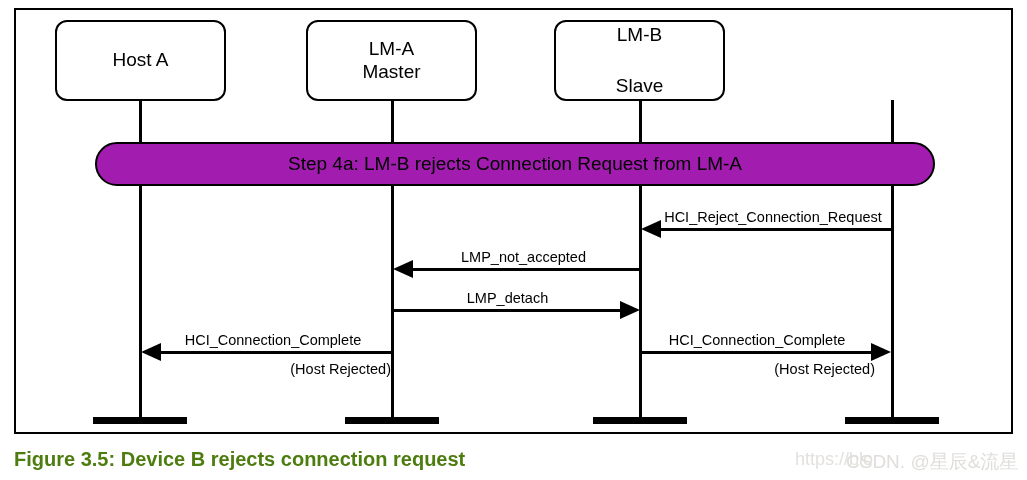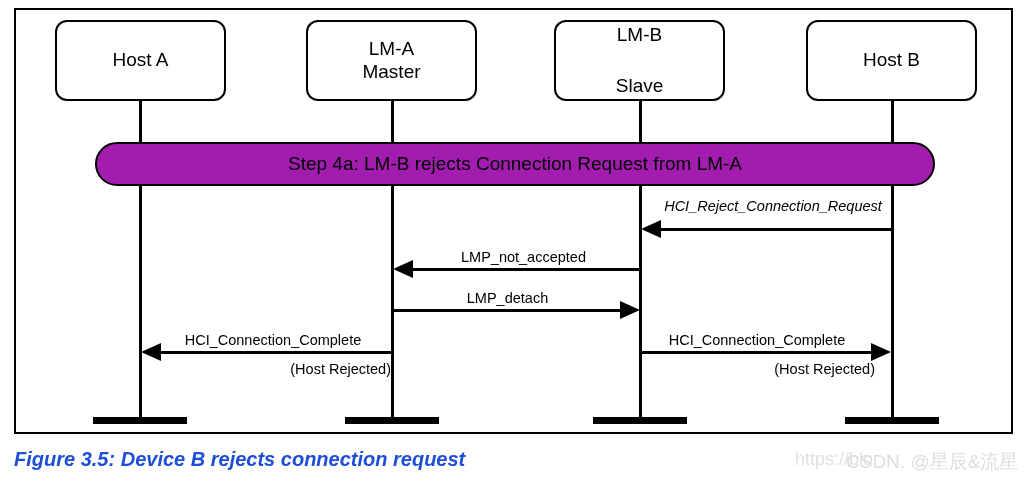--- a/index.html
+++ b/index.html
@@ -115,24 +115,23 @@
     text-align: right;
     color: #000000;
   }
 
   
   .caption {
     position: absolute;
     left: 14px;
     top: 448px;
     font-size: 20px;
-    font-style: italic;
     font-weight: bold;
     white-space: nowrap;
-    color: #1d4ed8;
+    color: #4d7c0f;
   }
 
   
   .watermark {
     position: absolute;
     top: 449px;
     font-size: 18px;
     white-space: nowrap;
     pointer-events: none;
   }
@@ -170,31 +169,28 @@
   <div class="actor-box" style="left:306px; top:20px; width:171px; height:81px;">
     <div class="actor-line1">LM-A</div>
     <div class="actor-line2">Master</div>
   </div>
 
   <div class="actor-box" style="left:554px; top:20px; width:171px; height:81px;gap:28px;">
     <div class="actor-line1">LM-B</div>
     <div class="actor-line2">Slave</div>
   </div>
 
-  <div class="actor-box" style="left:806px; top:20px; width:171px; height:81px;">
-    <div class="actor-line1">Host B</div>
-  </div>
 
   <div class="banner" style="left:95px; top:142px; width:840px; height:44px;">
     <span class="banner-text">Step 4a: LM-B rejects Connection Request from LM-A</span>
   </div>
 
   <div class="msg-line" style="left:655px; top:228px; width:236px;"></div>
   <div class="arrowhead left" style="left:641px; top:220px;"></div>
-  <div class="msg-label" style="left:655px; top:198px; width:236px;font-style:italic;">HCI_Reject_Connection_Request</div>
+  <div class="msg-label" style="left:655px; top:209px; width:236px;">HCI_Reject_Connection_Request</div>
 
   <div class="msg-line" style="left:407px; top:268px; width:233px;"></div>
   <div class="arrowhead left" style="left:393px; top:260px;"></div>
   <div class="msg-label" style="left:407px; top:249px; width:233px;">LMP_not_accepted</div>
 
   <div class="msg-line" style="left:391px; top:309px; width:233px;"></div>
   <div class="arrowhead right" style="left:620px; top:301px;"></div>
   <div class="msg-label" style="left:391px; top:290px; width:233px;">LMP_detach</div>
 
   <div class="msg-line" style="left:155px; top:351px; width:236px;"></div>

